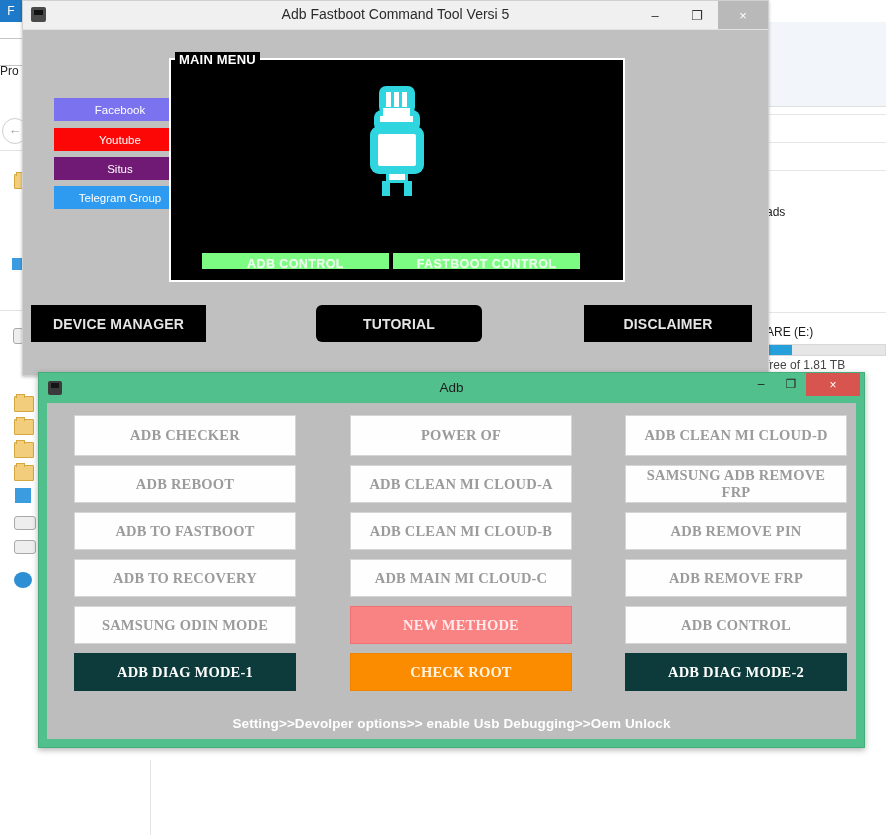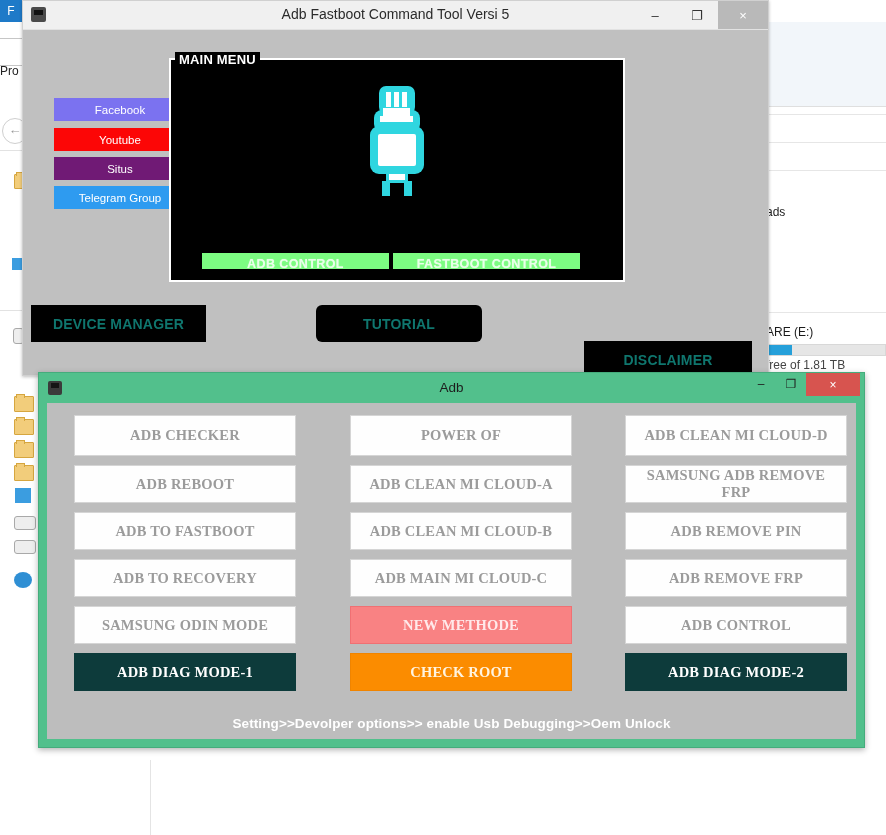--- a/index.html
+++ b/index.html
@@ -66,25 +66,25 @@
      font-size:13px;font-weight:bold;padding:0 4px;letter-spacing:.2px;}
 
   #usbicon{position:absolute;left:50%;margin-left:-37px;top:26px;width:74px;height:110px;}
 
   .greenbtn{position:absolute;top:193px;height:16px;background:#7cfc82;color:#e9ffe9;
      font-size:12.5px;font-weight:bold;text-align:center;line-height:20px;letter-spacing:.4px;
      border:none;text-shadow:0 0 1px rgba(255,255,255,.6);}
   .gb-adb{left:31px;width:187px;}
   .gb-fb{left:222px;width:187px;}
 
-  .blackbtn{position:absolute;top:275px;height:37px;background:#000;color:#0f766e;
+  .blackbtn{position:absolute;top:275px;height:37px;background:#000;color:#e5e5e5;
      font-size:14px;font-weight:bold;text-align:center;line-height:37px;border:none;letter-spacing:.2px;}
   .bb-dm{left:8px;width:175px;}
   .bb-tu{left:293px;width:166px;border-radius:6px;}
-  .bb-di{left:561px;width:168px;margin-top:36px;}
+  .bb-di{left:561px;width:168px;}
 
   
   #win2{position:absolute;left:38px;top:372px;width:825px;height:374px;
         background:#52c08c;border:1px solid #45ac7c;box-shadow:0 2px 6px rgba(0,0,0,.3);}
   #win2-title{position:relative;height:30px;}
   #win2-title .ttxt{position:absolute;left:0;right:0;top:7px;text-align:center;font-size:13.5px;color:#1d1d1d;}
   #win2-icon{position:absolute;left:9px;top:8px;width:14px;height:14px;background:#3b3b3b;border-radius:2px;}
   #win2-icon:after{content:"";position:absolute;left:3px;top:2px;width:8px;height:5px;background:#151515;}
   .wbtns2{position:absolute;right:4px;top:0;height:30px;display:flex;align-items:flex-start;}
   .wbtn2{width:30px;height:22px;display:flex;align-items:center;justify-content:center;font-size:12px;color:#1f1f1f;}

